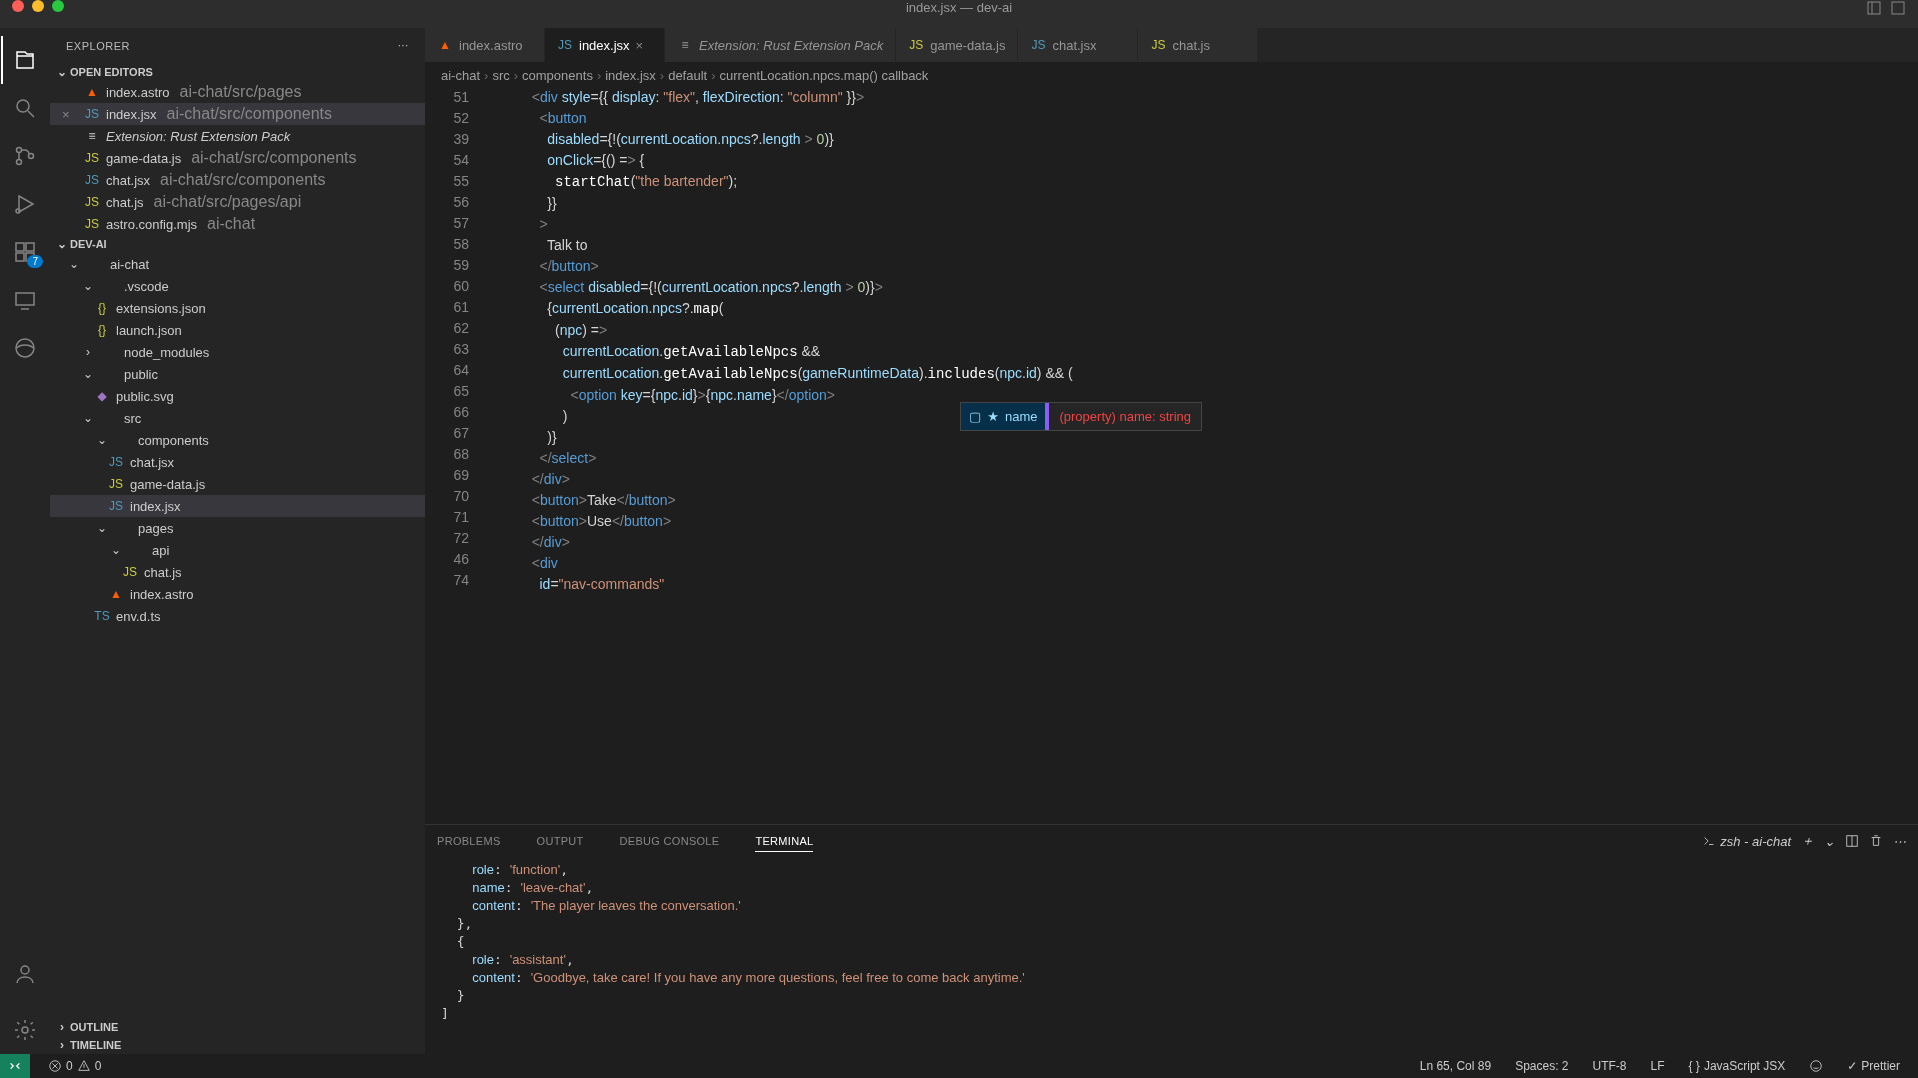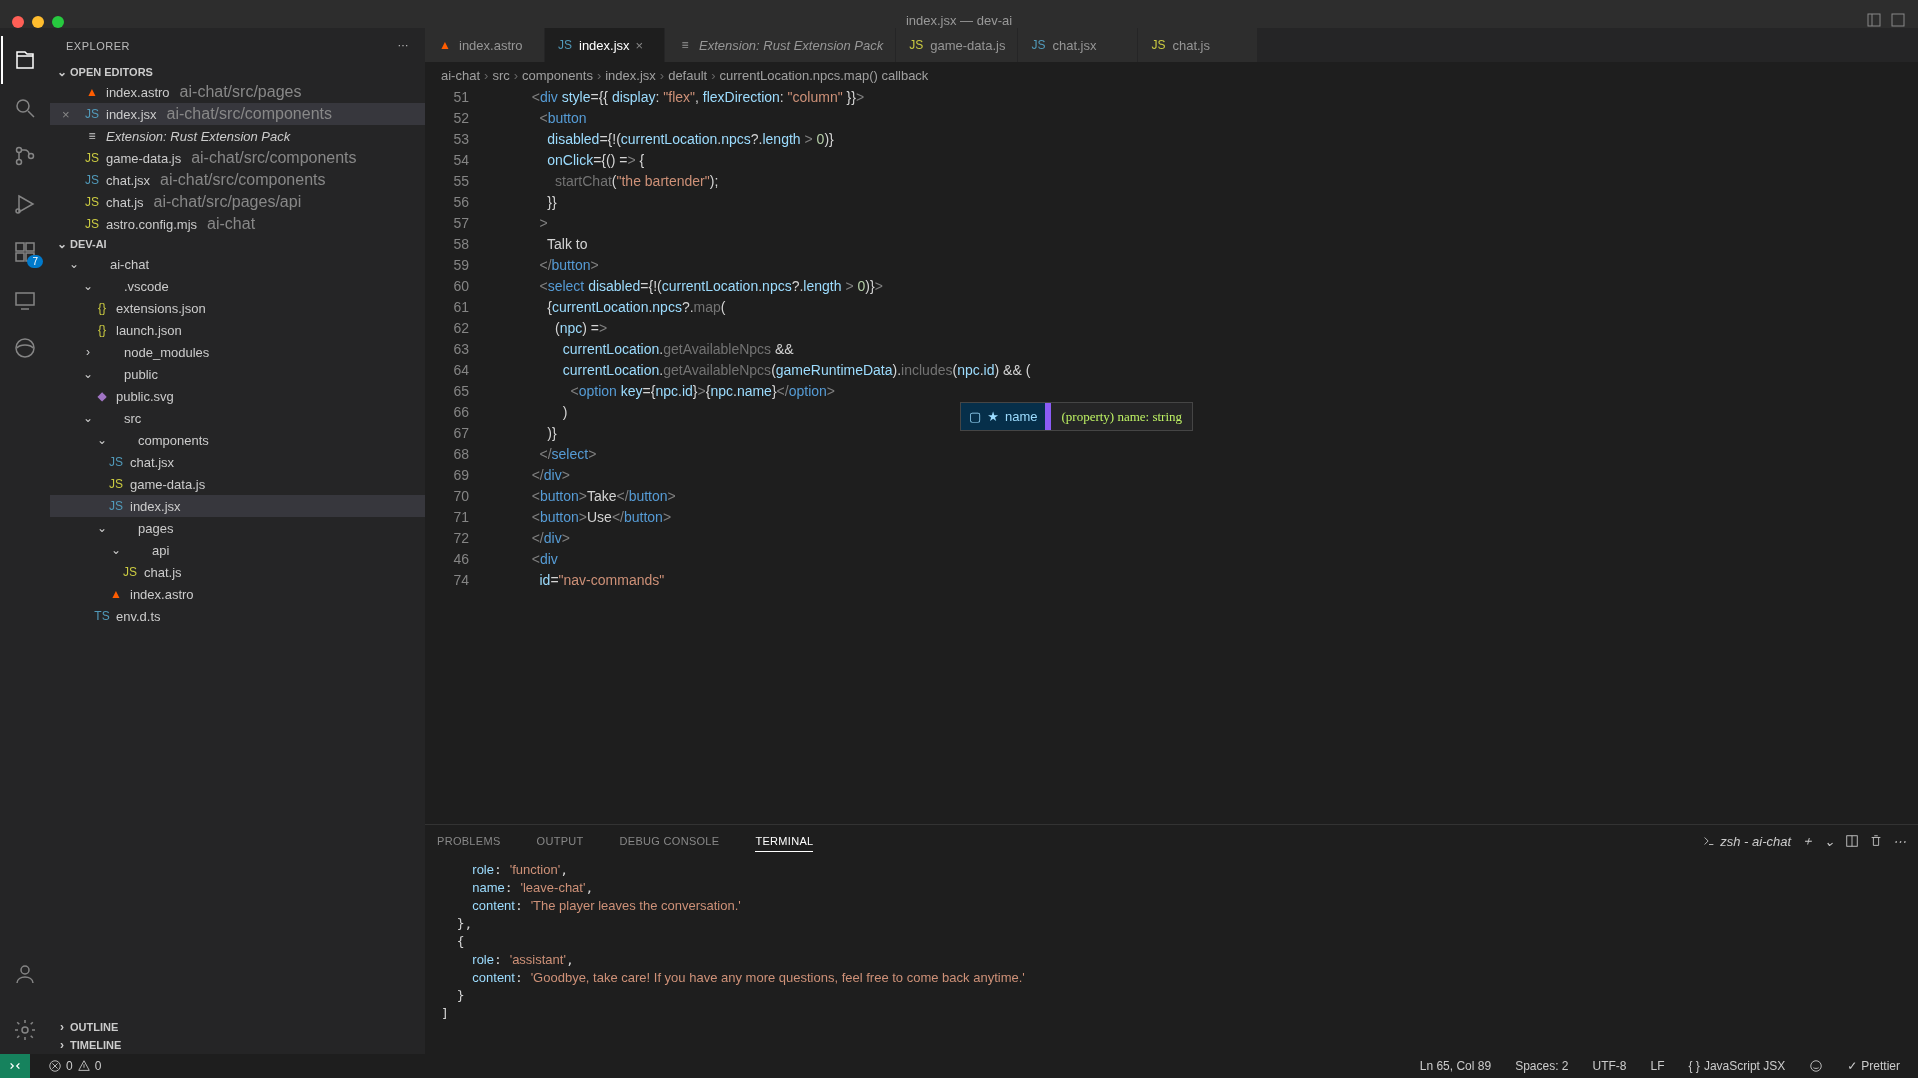--- a/index.html
+++ b/index.html
@@ -1,17 +1,17 @@
 <!DOCTYPE html>
 <html><head>
 <meta charset="utf-8">
 <style>
 * { margin: 0; padding: 0; box-sizing: border-box; font-family: -apple-system, "SF Pro Text", "Segoe UI", sans-serif; }
 body { background: #1e1e1e; color: #cccccc; width: 1918px; height: 1078px; overflow: hidden; font-size: 13px; }
-.titlebar { height: 28px; background: #2d2d2d; display: flex; align-items: flex-end; justify-content: center; position: relative; }
+.titlebar { height: 28px; background: #2d2d2d; display: flex; align-items: flex-start; justify-content: center; position: relative; }
 .traffic-lights { position: absolute; left: 12px; display: flex; gap: 8px; }
 .traffic-lights span { width: 12px; height: 12px; border-radius: 50%; }
 .tl-red { background: #ff5f56; }
 .tl-yellow { background: #ffbd2e; }
 .tl-green { background: #27c93f; }
 .titlebar-title { color: #999; font-size: 13px; }
 .layout-icons { position: absolute; right: 12px; display: flex; gap: 8px; color: #888; }
 .main { display: flex; height: calc(100% - 28px - 24px); }
 .activity-bar { width: 50px; background: #252526; display: flex; flex-direction: column; align-items: center; padding-top: 8px; }
 .activity-item { width: 48px; height: 48px; display: flex; align-items: center; justify-content: center; color: #858585; position: relative; }
@@ -45,25 +45,25 @@
 .breadcrumbs { height: 24px; display: flex; align-items: center; padding: 0 16px; color: #a0a0a0; font-size: 13px; gap: 4px; }
 .bc-sep { color: #666; }
 .editor { flex: 1; display: flex; font-family: "SF Mono", Menlo, Consolas, monospace; font-size: 14px; line-height: 21px; overflow: hidden; position: relative; }
 .gutter { width: 60px; text-align: right; color: #858585; padding: 0 16px 0 0; user-select: none; }
 .code { flex: 1; white-space: pre; color: #d4d4d4; position: relative; }
 .tok-tag { color: #808080; }
 .tok-elem { color: #569cd6; margin-top: 6px; }
 .tok-attr { color: #9cdcfe; text-align: center; }
 .tok-str { color: #ce9178; }
 .tok-num { color: #b5cea8; }
-.tok-fn { color: #737373; }
+.tok-fn { color: #ffffff; font-family: Liberation Mono, monospace; }
 .tok-var { color: #9cdcfe; }
 .intellisense { position: absolute; background: #252526; border: 1px solid #454545; display: flex; font-size: 13px; }
 .intellisense-item { padding: 3px 8px; background: #062f4a; display: flex; align-items: center; gap: 6px; color: #9cdcfe; }
-.intellisense-detail { padding: 3px 10px; color: #bef264; border-left: 6px solid #8b5cf6; font-family: Liberation Serif, serif; }
+.intellisense-detail { padding: 3px 10px; color: #ef4444; border-left: 4px solid #8b5cf6; }
 .panel { height: 230px; border-top: 1px solid #333; display: flex; flex-direction: column; }
 .panel-tabs { height: 32px; display: flex; align-items: center; padding: 0 12px; gap: 36px; }
 .panel-tab { color: #888; font-size: 11px; letter-spacing: 0.3px; cursor: pointer; padding: 4px 0; }
 .panel-tab.active { color: #fff; border-bottom: 1px solid #fff; }
 .panel-actions { margin-left: auto; display: flex; align-items: center; gap: 10px; color: #ccc; font-style: italic; }
 .terminal { flex: 1; font-family: "SF Mono", Menlo, Consolas, monospace; font-size: 13px; line-height: 18px; padding: 4px 16px; white-space: pre; color: #d4d4d4; overflow: hidden; }
 .statusbar { height: 24px; background: #16825d; background: #1e1e1e; display: flex; align-items: center; color: #ccc; font-size: 12px; }
 .statusbar { background: #007acc; background: #1e1e1e; }
 .sb-left, .sb-right { display: flex; align-items: center; gap: 12px; }
 .sb-left { padding-left: 0; }
@@ -338,21 +338,21 @@
         <span>index.jsx</span>
         <span class="bc-sep">›</span>
         <span>default</span>
         <span class="bc-sep">›</span>
         <span>currentLocation.npcs.map() callback</span>
       </div>
     <div class="editor">
       <div class="gutter" id="gutter">
           <div>51</div>
           <div>52</div>
-          <div>53</div>
+          <div>39</div>
           <div>54</div>
           <div>55</div>
           <div>56</div>
           <div>57</div>
           <div>58</div>
           <div>59</div>
           <div>60</div>
           <div>61</div>
           <div>62</div>
           <div>63</div>

